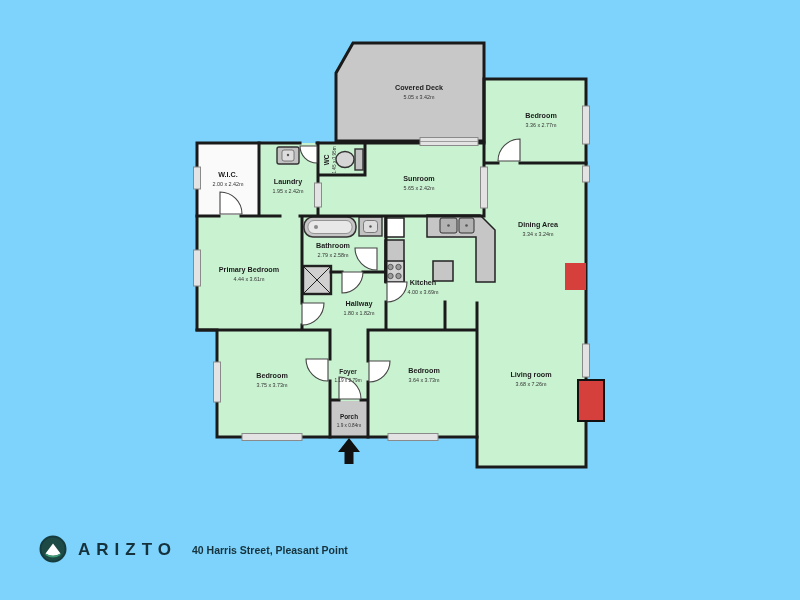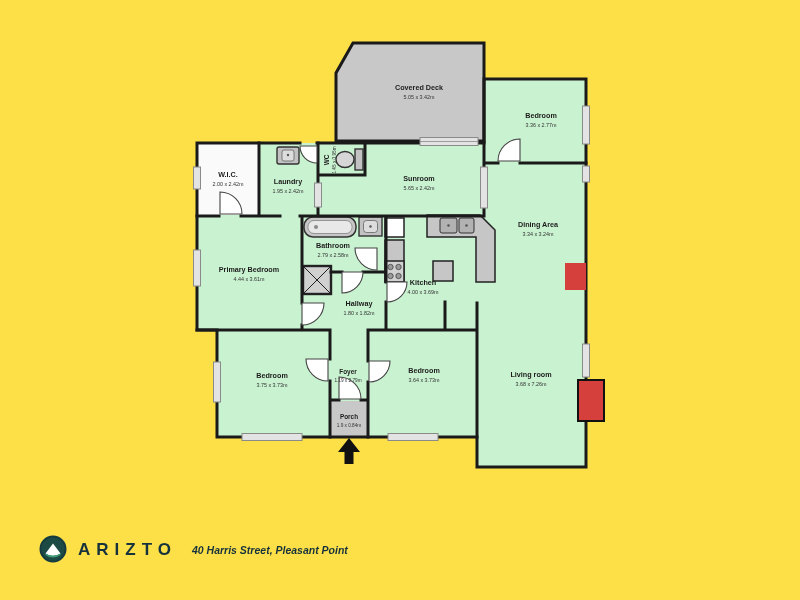--- a/index.html
+++ b/index.html
@@ -1,23 +1,23 @@
 <!DOCTYPE html>
 <html><head>
 <meta charset="utf-8">
 <style>
   html,body{margin:0;padding:0;background:#ffffff;}
-  .screen{position:relative;width:800px;height:600px;background:#fde047;overflow:hidden;
+  .screen{position:relative;width:800px;height:600px;background:#7dd3fc;overflow:hidden;
           font-family:"Liberation Sans",sans-serif;}
   .plan-svg{position:absolute;left:0;top:0;}
   .footer{position:absolute;left:0;top:528px;width:800px;height:50px;}
   .logo-wrap{position:absolute;left:39px;top:7px;width:28px;height:28px;}
   .brand{position:absolute;left:78px;top:12px;font-size:17px;font-weight:bold;
          letter-spacing:6px;color:#16323c;}
-  .address{position:absolute;left:192px;top:16px;font-size:10.5px;font-weight:bold;color:#16323c;font-style:italic;}
+  .address{position:absolute;left:192px;top:16px;font-size:10.5px;font-weight:bold;color:#16323c;}
   .disclaimer{position:absolute;left:397px;top:9px;width:362px;font-size:7.6px;
               line-height:1.45;color:#2e4e5c;}
   .room-name{font-size:7.2px;font-weight:bold;fill:#1c1c1c;}
   .room-dims{font-size:5.4px;fill:#333333;}
   .room-name-sm{font-size:6.4px;font-weight:bold;fill:#1c1c1c;}
   .room-dims-sm{font-size:4.7px;fill:#333333;}
   text{text-anchor:middle;}
 </style>
 </head>
 <body>

